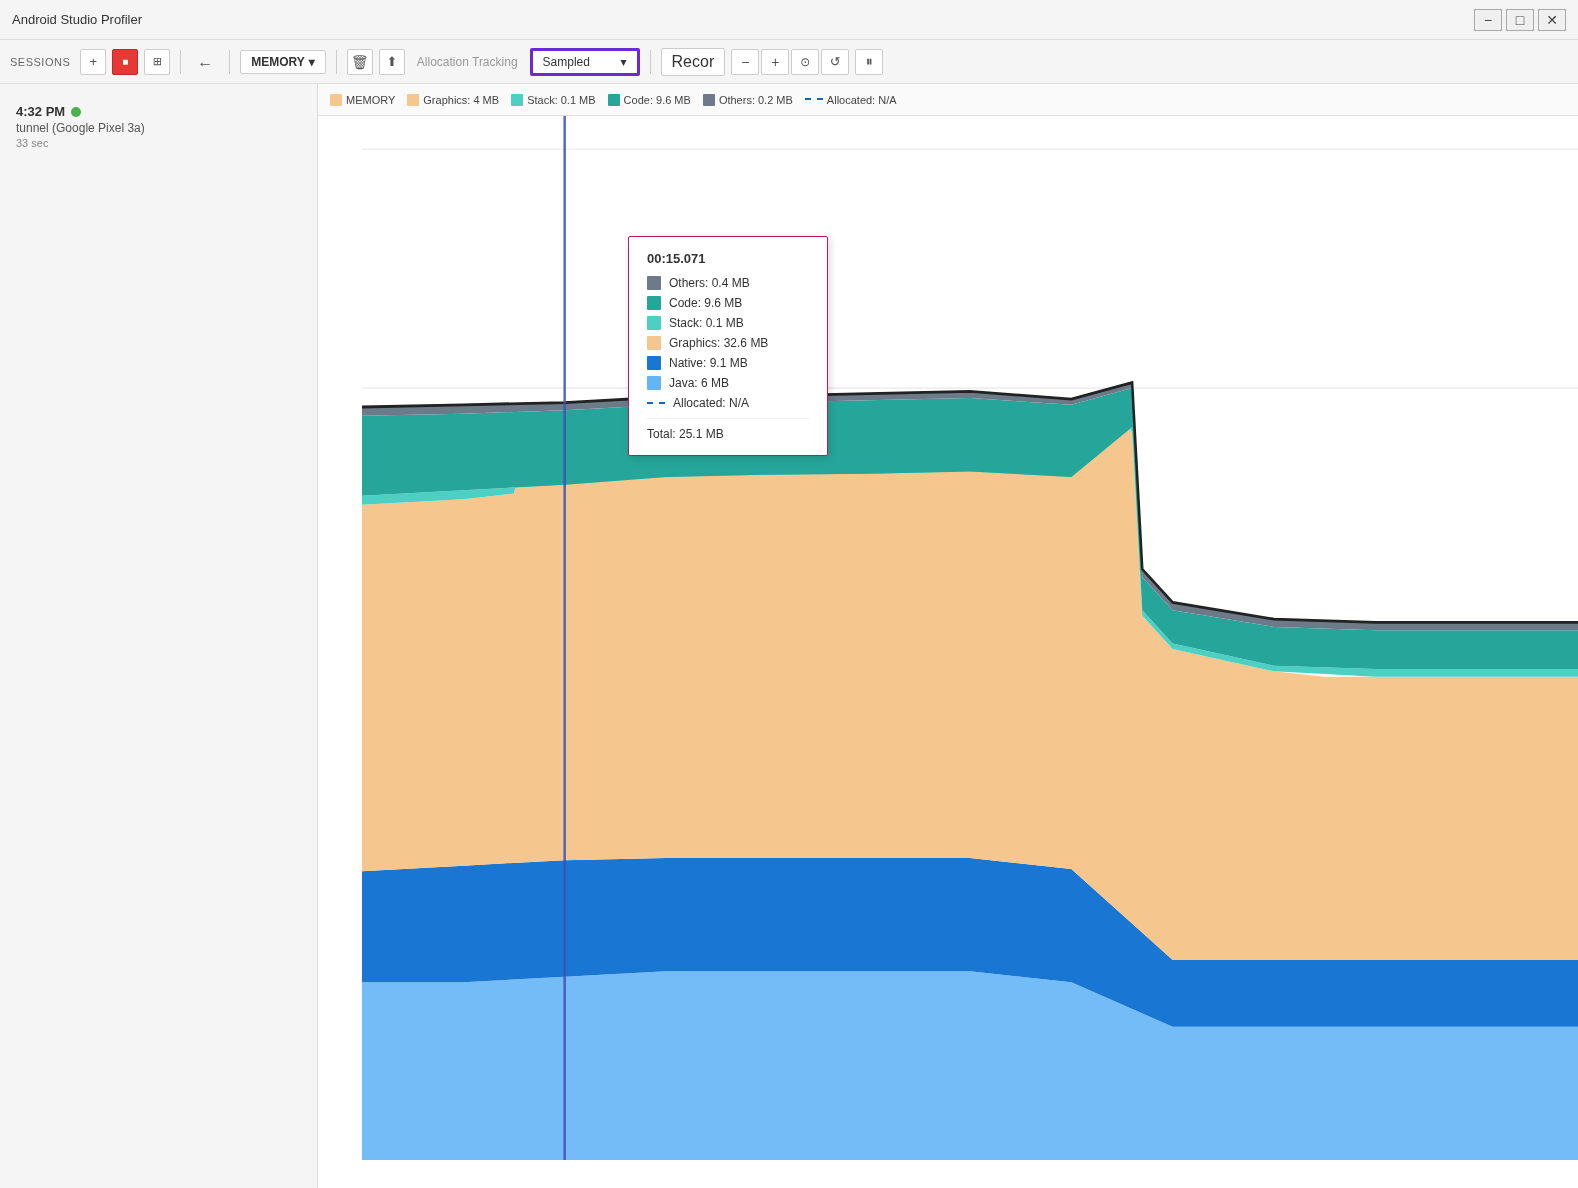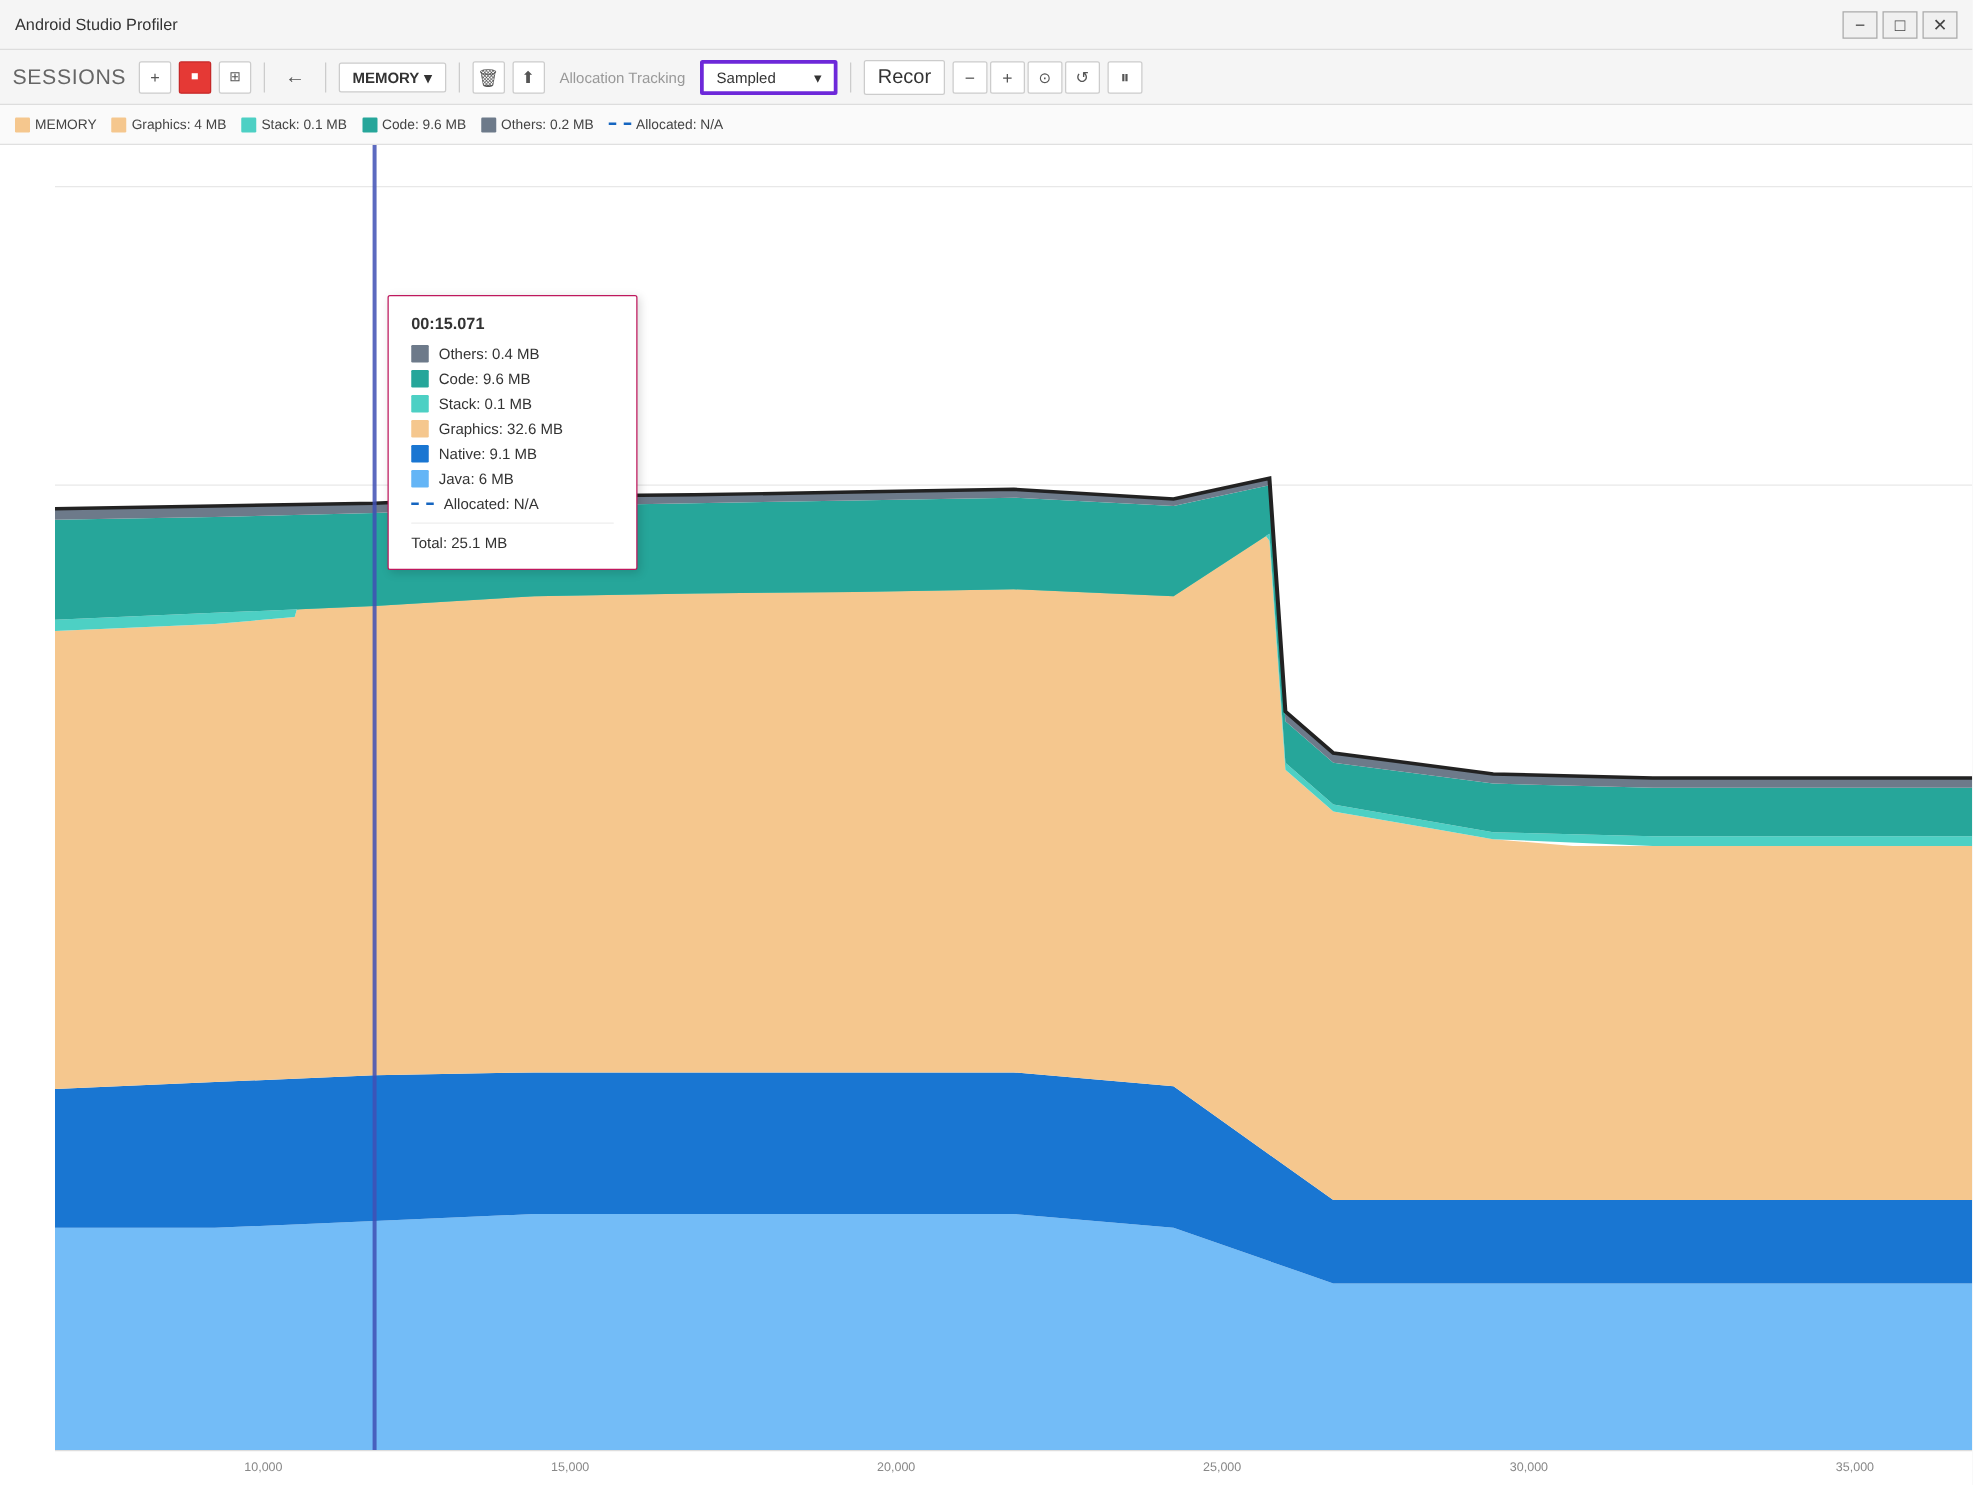--- a/index.html
+++ b/index.html
@@ -15,21 +15,21 @@
     .title-bar-title { font-size: 13px; color: #333; }
     .title-bar-controls { display: flex; gap: 4px; }
     .title-btn { width: 28px; height: 22px; border: 1px solid #aaa; background: #f0f0f0; cursor: pointer; display: flex; align-items: center; justify-content: center; font-size: 14px; color: #444; }
 
     
     .toolbar {
       display: flex; align-items: center; gap: 6px;
       background: #f5f5f5; border-bottom: 1px solid #ddd;
       padding: 5px 10px; height: 44px;
     }
-    .sessions-label { font-size: 17px; color: #666; letter-spacing: 0.5px; margin-right: 4px; }
+    .sessions-label { font-size: 11px; color: #666; letter-spacing: 0.5px; margin-right: 4px; }
     .tb-btn { width: 26px; height: 26px; border: 1px solid #ccc; background: #fff; cursor: pointer; display: flex; align-items: center; justify-content: center; font-size: 13px; color: #555; border-radius: 2px; }
     .tb-btn.red { background: #e53935; border-color: #c62828; }
     .divider-v { width: 1px; height: 24px; background: #ccc; margin: 0 4px; }
     .tb-back { width: 28px; height: 28px; border: none; background: transparent; cursor: pointer; font-size: 16px; color: #555; }
     .memory-btn {
       display: flex; align-items: center; gap: 4px;
       border: 1px solid #ccc; background: #fff;
       padding: 4px 10px; cursor: pointer; font-size: 12px; font-weight: bold; color: #333;
       border-radius: 2px;
     }
@@ -148,20 +148,30 @@
     <button class="zoom-btn">−</button>
     <button class="zoom-btn">+</button>
     <button class="zoom-btn" style="font-size:12px;">⊙</button>
     <button class="zoom-btn" style="font-size:13px;">↺</button>
   </div>
   <button class="pause-btn" style="font-size:14px;">⏸</button>
 </div>
 
 <div class="main-layout">
 
+  <div class="sidebar">
+    <div class="session-item">
+      <div class="session-time">
+        <span>4:32 PM</span>
+        <span class="session-dot"></span>
+      </div>
+      <div class="session-device">tunnel (Google Pixel 3a)</div>
+      <div class="session-duration">33 sec</div>
+    </div>
+  </div>
 
   <div class="chart-area">
 
     <div class="legend-bar">
       <div class="legend-item">
         <div class="legend-color" style="background:#f5c78e;"></div>
         <span>MEMORY</span>
       </div>
       <div class="legend-item">
         <div class="legend-color" style="background:#f5c78e;"></div>
@@ -272,28 +282,20 @@
         <polyline points="
           0,262 100,260 200,258 300,253 400,252
           500,250 600,248 700,255
           760,240 770,408 800,438
           900,453 1000,456 1100,456 1200,456
         " fill="none" stroke="#222" stroke-width="2.5"></polyline>
 
         <line x1="200" y1="0" x2="200" y2="940" stroke="#4050b5" stroke-width="2.5" opacity="0.85"></line>
       </svg>
 
-      <div class="timeline-bar">
-        <span class="timeline-tick" style="left: calc(44px + 8%);">10,000</span>
-        <span class="timeline-tick" style="left: calc(44px + 24%);">15,000</span>
-        <span class="timeline-tick" style="left: calc(44px + 41%);">20,000</span>
-        <span class="timeline-tick" style="left: calc(44px + 58%);">25,000</span>
-        <span class="timeline-tick" style="left: calc(44px + 74%);">30,000</span>
-        <span class="timeline-tick" style="left: calc(44px + 91%);">35,000</span>
-      </div>
 
       <div class="tooltip" style="left: 310px; top: 120px;">
         <div class="tooltip-time">00:15.071</div>
 
         <div class="tooltip-row">
           <div class="tooltip-color" style="background:#6d7a8a;"></div>
           <span>Others: 0.4 MB</span>
         </div>
         <div class="tooltip-row">
           <div class="tooltip-color" style="background:#26a69a;"></div>

